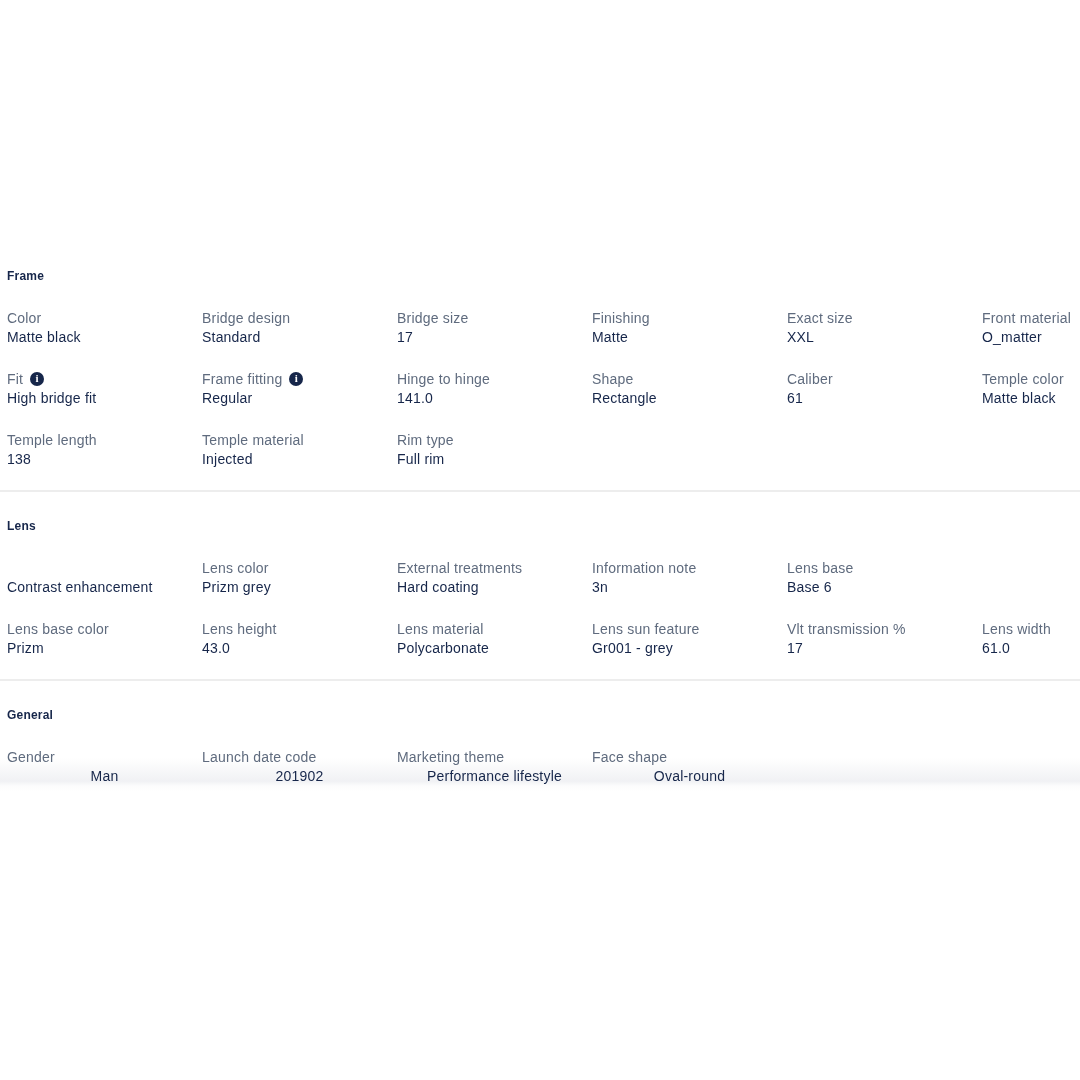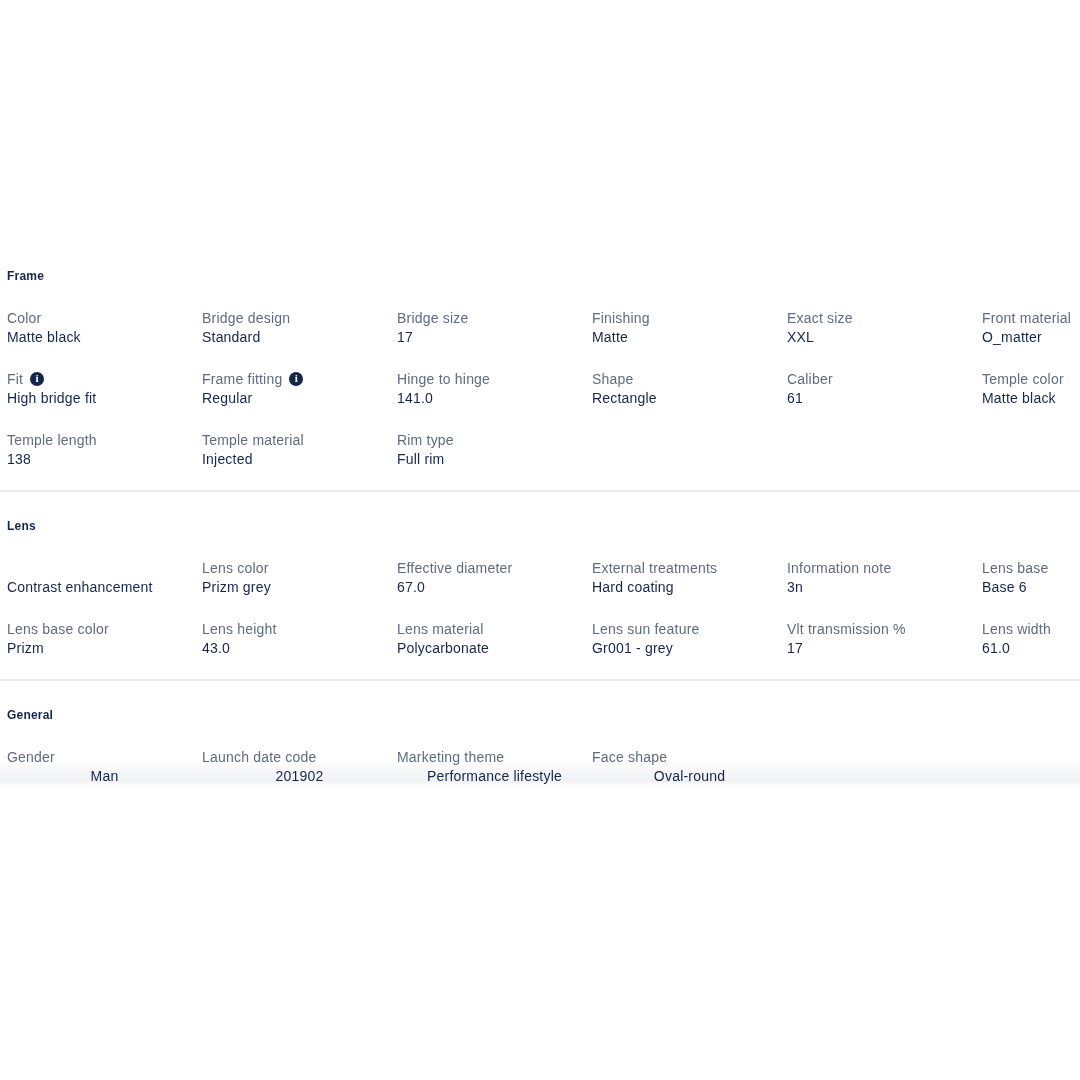--- a/index.html
+++ b/index.html
@@ -210,26 +210,20 @@
             <div class="spec-value">Contrast enhancement</div>
           </div>
           <div class="spec-cell">
             <div class="spec-label">
               <span>Lens color</span>
             </div>
             <div class="spec-value">Prizm grey</div>
           </div>
           <div class="spec-cell">
             <div class="spec-label">
-              <span>Effective diameter</span>
-            </div>
-            <div class="spec-value">67.0</div>
-          </div>
-          <div class="spec-cell">
-            <div class="spec-label">
               <span>External treatments</span>
             </div>
             <div class="spec-value">Hard coating</div>
           </div>
           <div class="spec-cell">
             <div class="spec-label">
               <span>Information note</span>
             </div>
             <div class="spec-value">3n</div>
           </div>

